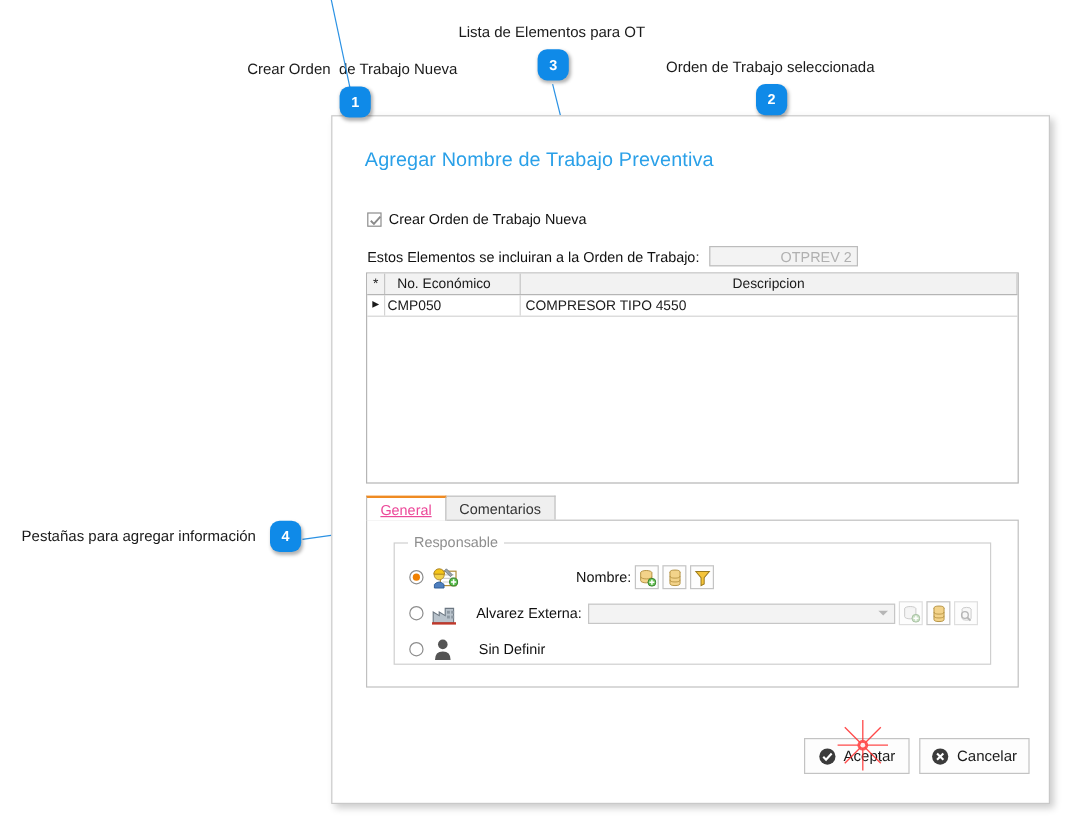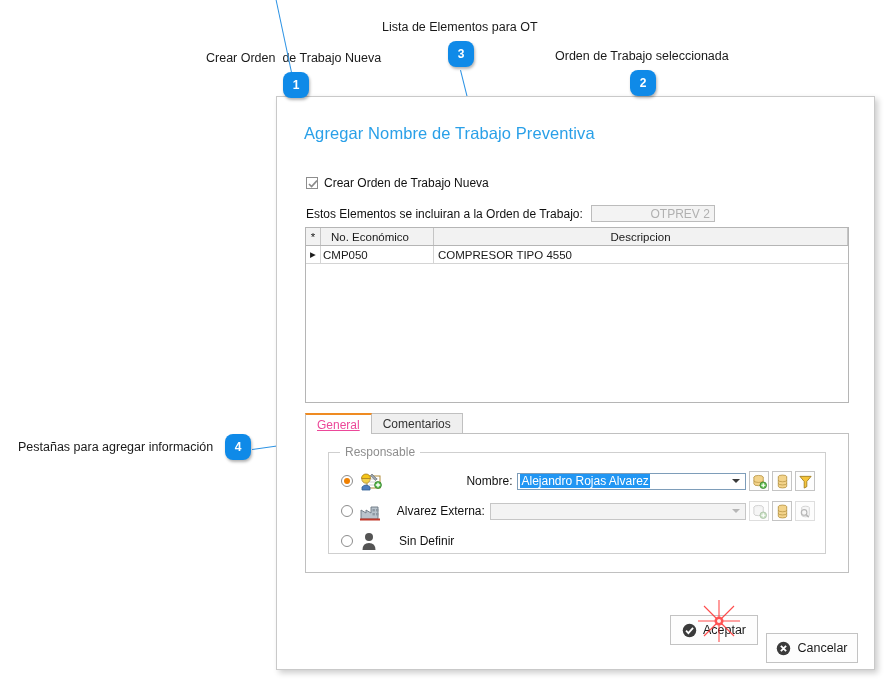--- a/index.html
+++ b/index.html
@@ -218,24 +218,20 @@
               <line x1="11" y1="14" x2="18" y2="14" stroke="#cfcfcf"></line>
             <circle cx="8" cy="8" r="4.2" fill="#f2d14a" stroke="#b08c3a" stroke-width=".8"></circle>
             <path d="M3.5 7.5 A4.5 4.5 0 0 1 12.5 7.5 Z" fill="#f5c518" stroke="#a87f1e" stroke-width=".8"></path>
             <path d="M4 16 q4-4 8 0 v3 h-8 Z" fill="#4f7fbf" stroke="#2f5d96" stroke-width=".8"></path>
             <path d="M14 3 l5 5 -1.6 1.6 -5-5 Z" fill="#9aa3ab" stroke="#6d767d" stroke-width=".7"></path>
             <circle cx="20" cy="14" r="3.4" fill="#57bd4a" stroke="#2f7a27" stroke-width=".8"></circle>
             <path d="M20 11.8 v4.4 M17.8 14 h4.4" stroke="#fff" stroke-width="1.3"></path>
           </svg>
         </span>
         <span class="fieldlabel" style="width:100px;margin-left:44px;">Nombre:</span>
-        <span class="combo" style="width:264px;margin-left:5px;">
-          <span class="sel">Alejandro Rojas Alvarez</span>
-          <span class="arrow"></span>
-        </span>
         <span class="iconbtn">
           <svg width="15" height="15" viewBox="0 0 16 16">
             <ellipse cx="7" cy="3.5" rx="5" ry="2" fill="#f3d38a" stroke="#b08c3a" stroke-width=".8"></ellipse>
             <path d="M2 3.5 v7 a5 2 0 0 0 10 0 v-7" fill="#f3d38a" stroke="#b08c3a" stroke-width=".8"></path>
             <path d="M2 7 a5 2 0 0 0 10 0" fill="none" stroke="#b08c3a" stroke-width=".7"></path>
             <circle cx="12" cy="12" r="3.5" fill="#6bc45a" stroke="#2f7a27" stroke-width=".8"></circle>
             <path d="M12 9.8 v4.4 M9.8 12 h4.4" stroke="#fff" stroke-width="1.3"></path>
           </svg>
         </span>
         <span class="iconbtn">
@@ -308,21 +304,21 @@
 
   <div class="btn" style="left:393px;top:518px;width:88px;">
     <span class="bi">
       <svg width="15" height="15" viewBox="0 0 16 16">
         <circle cx="8" cy="8" r="7.2" fill="#3b3b3b"></circle>
         <path d="M4.3 8.2 L6.8 10.8 L11.8 5.2" stroke="#fff" stroke-width="1.9" fill="none"></path>
       </svg>
     </span>
     <span>Aceptar</span>
   </div>
-  <div class="btn" style="left:489px;top:536px;width:92px;">
+  <div class="btn" style="left:489px;top:518px;width:92px;">
     <span class="bi">
       <svg width="15" height="15" viewBox="0 0 16 16">
         <circle cx="8" cy="8" r="7.2" fill="#3b3b3b"></circle>
         <path d="M5.2 5.2 L10.8 10.8 M10.8 5.2 L5.2 10.8" stroke="#fff" stroke-width="1.9"></path>
       </svg>
     </span>
     <span>Cancelar</span>
   </div>
 </div>
 

